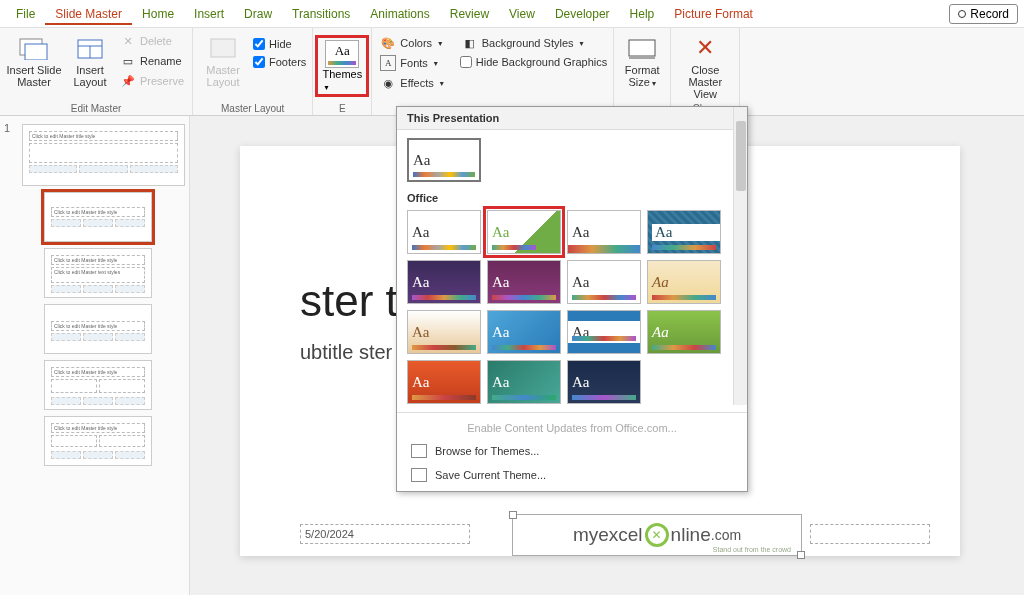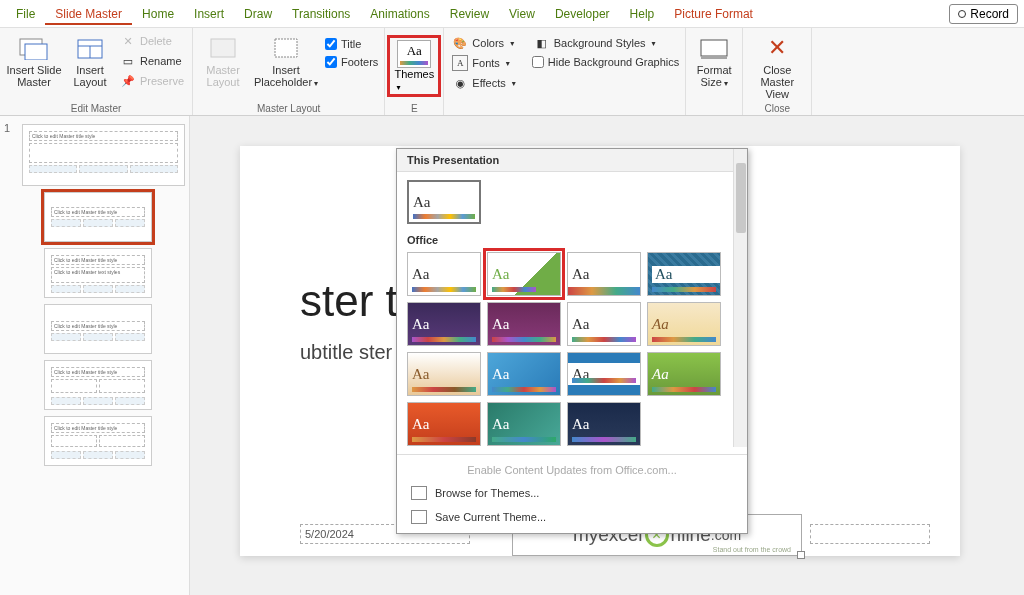--- a/index.html
+++ b/index.html
@@ -54,21 +54,21 @@
 .logobox::before, .logobox::after { content: ""; position: absolute; width: 6px; height: 6px; background: #fff; border: 1px solid #888; }
 .logobox::before { top: -4px; left: -4px; }
 .logobox::after { bottom: -4px; right: -4px; }
 .logo-text { font-size: 19px; color: #555; font-family: Arial; display: flex; align-items: center; }
 .logo-text .o { width: 24px; height: 24px; border: 3px solid #8bc34a; border-radius: 50%; display: inline-flex; align-items: center; justify-content: center; margin: 0 2px; color: #8bc34a; font-size: 14px; position: relative; }
 .logo-text .o::after { content: "✕"; font-size: 12px; color: #8bc34a; }
 .logo-sub { position: absolute; bottom: 2px; right: 10px; font-size: 7px; color: #9aa88a; }
 .numbox { position: absolute; bottom: 12px; right: 30px; width: 120px; height: 20px; border: 1px dashed #aaa; background: #fff; }
 
 
-.themes-dropdown { position: absolute; top: 106px; left: 396px; width: 352px; background: #fff; border: 1px solid #999; box-shadow: 2px 2px 6px rgba(0,0,0,0.25); z-index: 100; margin-top: 42px; }
+.themes-dropdown { position: absolute; top: 106px; left: 396px; width: 352px; background: #fff; border: 1px solid #999; box-shadow: 2px 2px 6px rgba(0,0,0,0.25); z-index: 100; }
 .dd-section-title { background: #f2f2f2; padding: 5px 10px; font-size: 11px; font-weight: 600; color: #333; border-bottom: 1px solid #ddd; }
 .dd-body { padding: 8px 10px; }
 .dd-scroll { position: absolute; top: 0; right: 0; width: 14px; bottom: 86px; background: #f0f0f0; border-left: 1px solid #ddd; }
 .dd-scroll .thumb-s { position: absolute; top: 14px; width: 10px; left: 2px; height: 70px; background: #c8c8c8; border-radius: 2px; }
 .theme-cat { font-size: 11px; font-weight: 700; color: #333; padding: 2px 10px 6px; }
 .theme-grid { display: flex; flex-wrap: wrap; gap: 6px; padding: 0 10px 8px; }
 .theme-tile { width: 74px; height: 44px; border: 1px solid #bbb; position: relative; overflow: hidden; cursor: pointer; display: flex; flex-direction: column; justify-content: center; padding-left: 4px; }
 .theme-tile.selected-theme { outline: 3px solid #d92b2b; outline-offset: 1px; }
 .theme-tile .aa { font-family: Georgia, serif; font-size: 15px; line-height: 1; }
 .theme-tile .tstrip { position: absolute; bottom: 3px; left: 4px; right: 4px; height: 5px; }
@@ -197,32 +197,24 @@
   <div class="group">
     <div class="group-body">
       <div class="bigbtn disabled" style="width:48px">
         <span class="icon">
             <svg width="28" height="24">
               <rect x="2" y="3" width="24" height="18" fill="#f0f0f0" stroke="#ccc"></rect>
             </svg>
           </span>
         <span>Master Layout</span>
       </div>
-      <div class="bigbtn" style="width:66px">
-        <span class="icon">
-            <svg width="28" height="24">
-              <rect x="3" y="3" width="22" height="18" fill="#fff" stroke="#888" stroke-dasharray="2,1"></rect>
-            </svg>
-          </span>
-        <span><span>Insert Placeholder</span><span class="caret">▾</span></span>
-      </div>
       <div class="smallbtns" style="padding-top:6px">
         <label class="check">
             <input type="checkbox" checked="" style="">
-            <span>Title</span>
+            <span>Hide</span>
           </label>
         <label class="check">
             <input type="checkbox" checked="" style="">
             <span>Footers</span>
           </label>
       </div>
     </div>
     <div class="group-label">Master Layout</div>
   </div>
 

